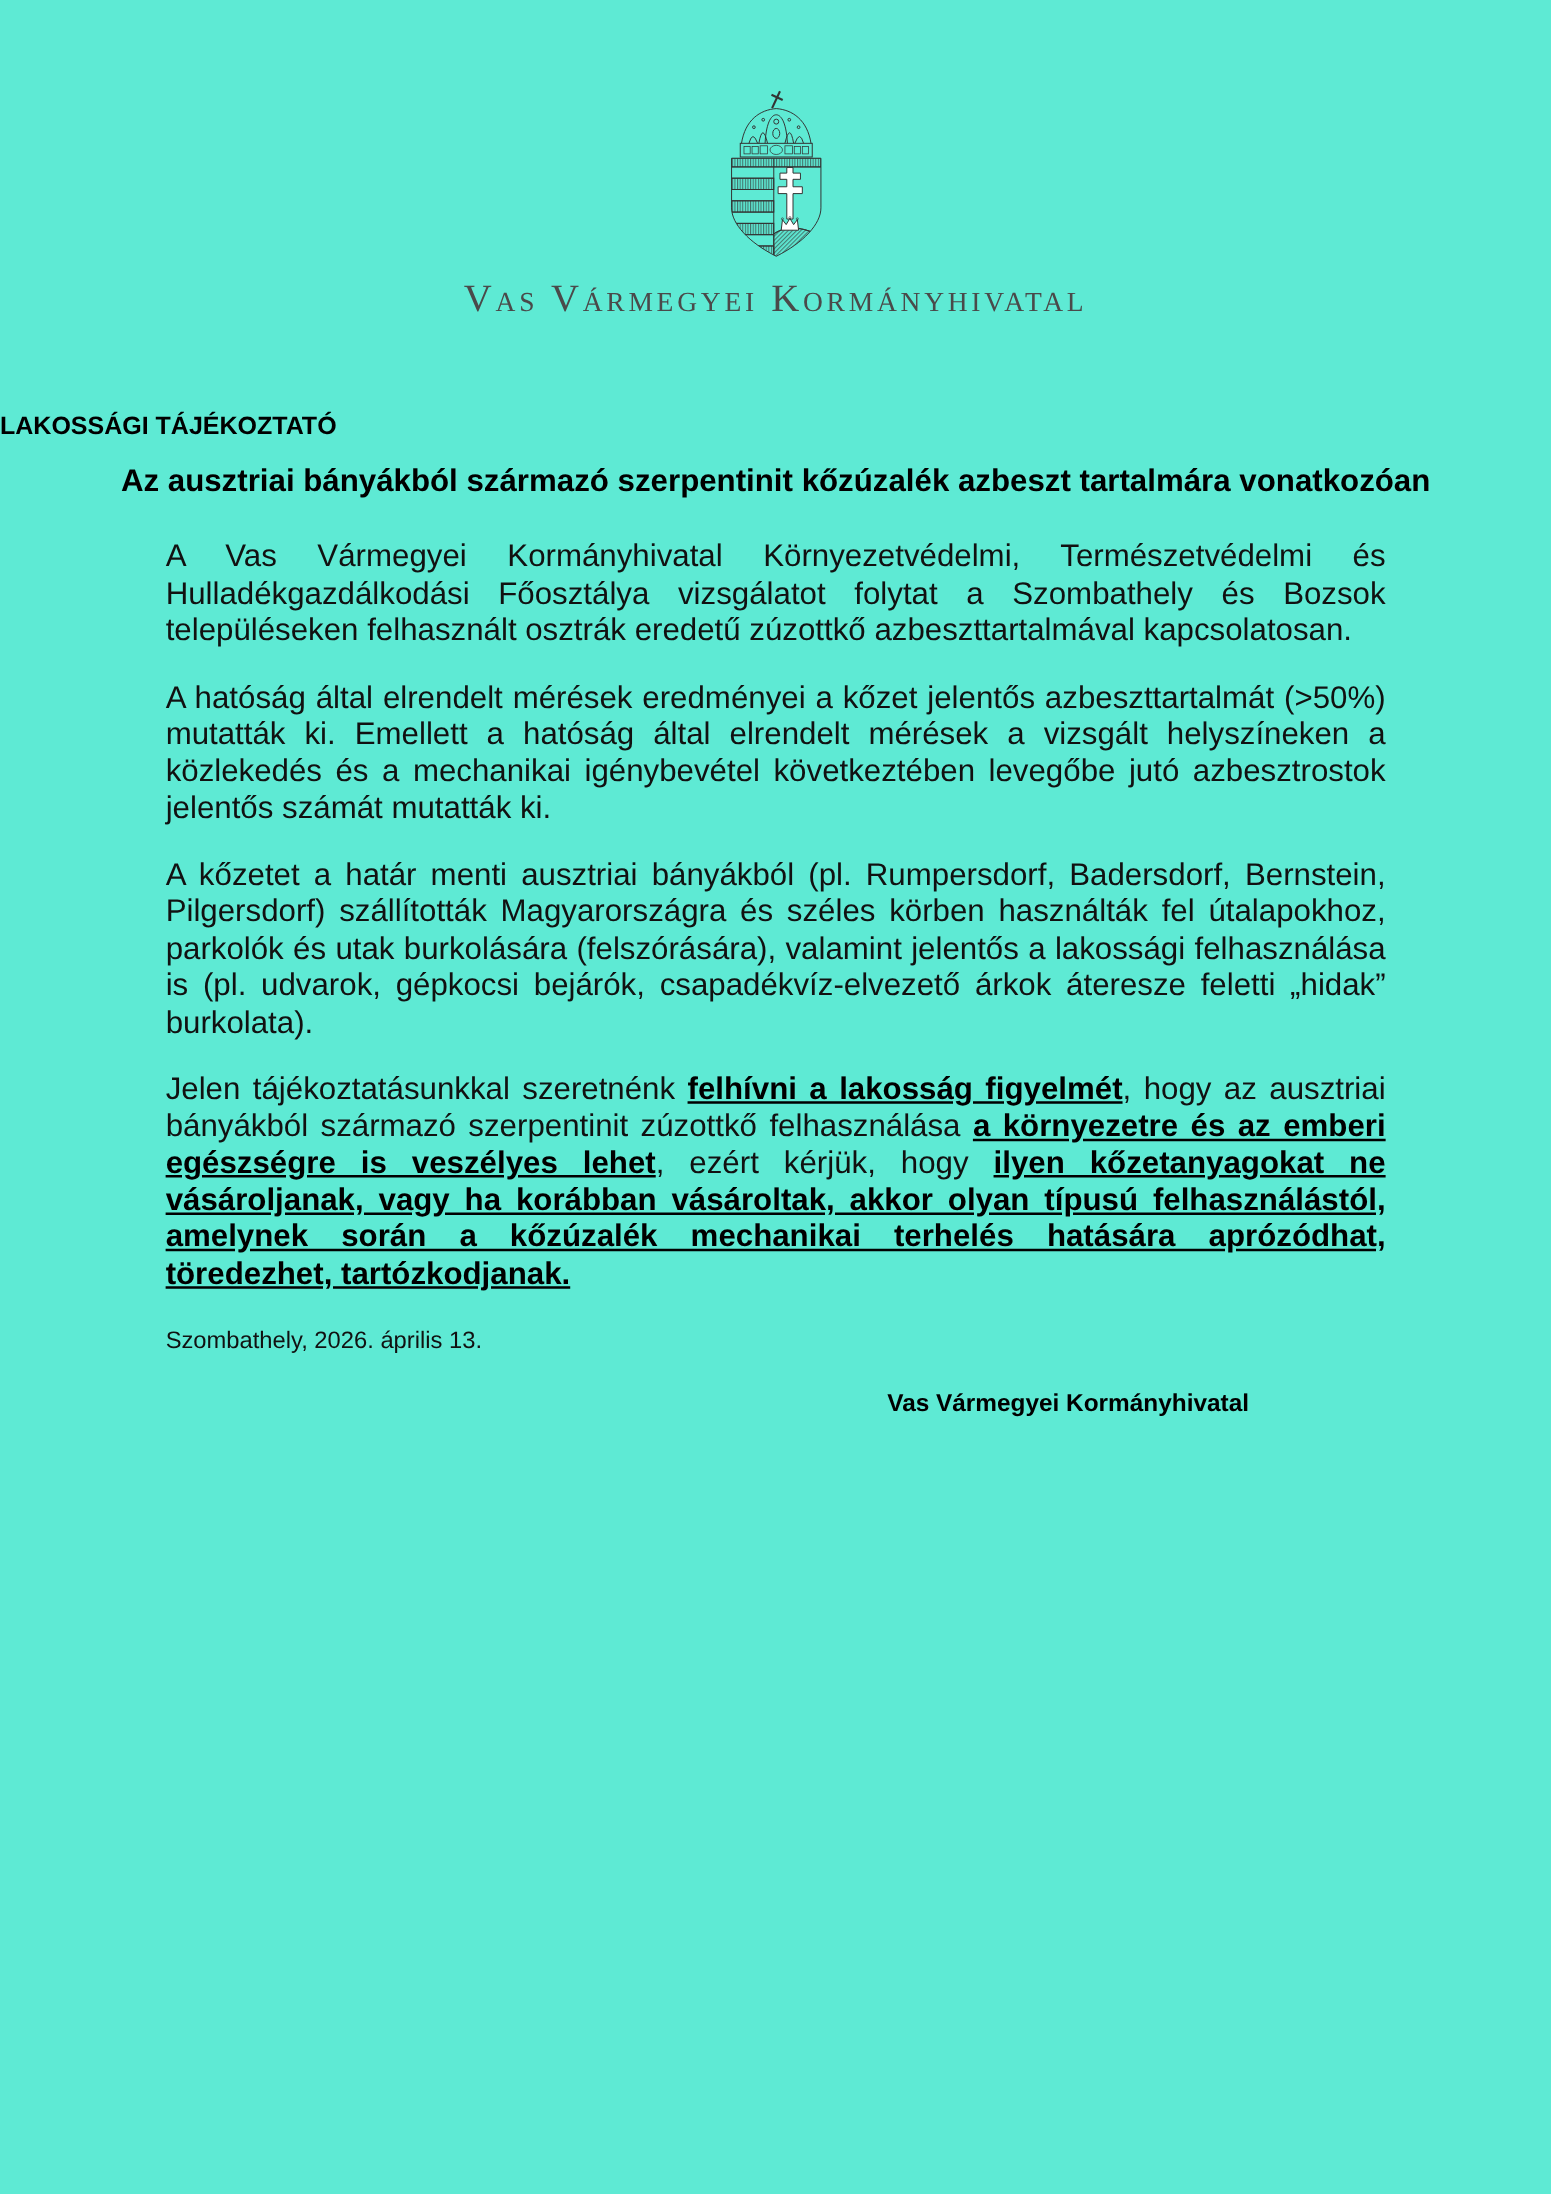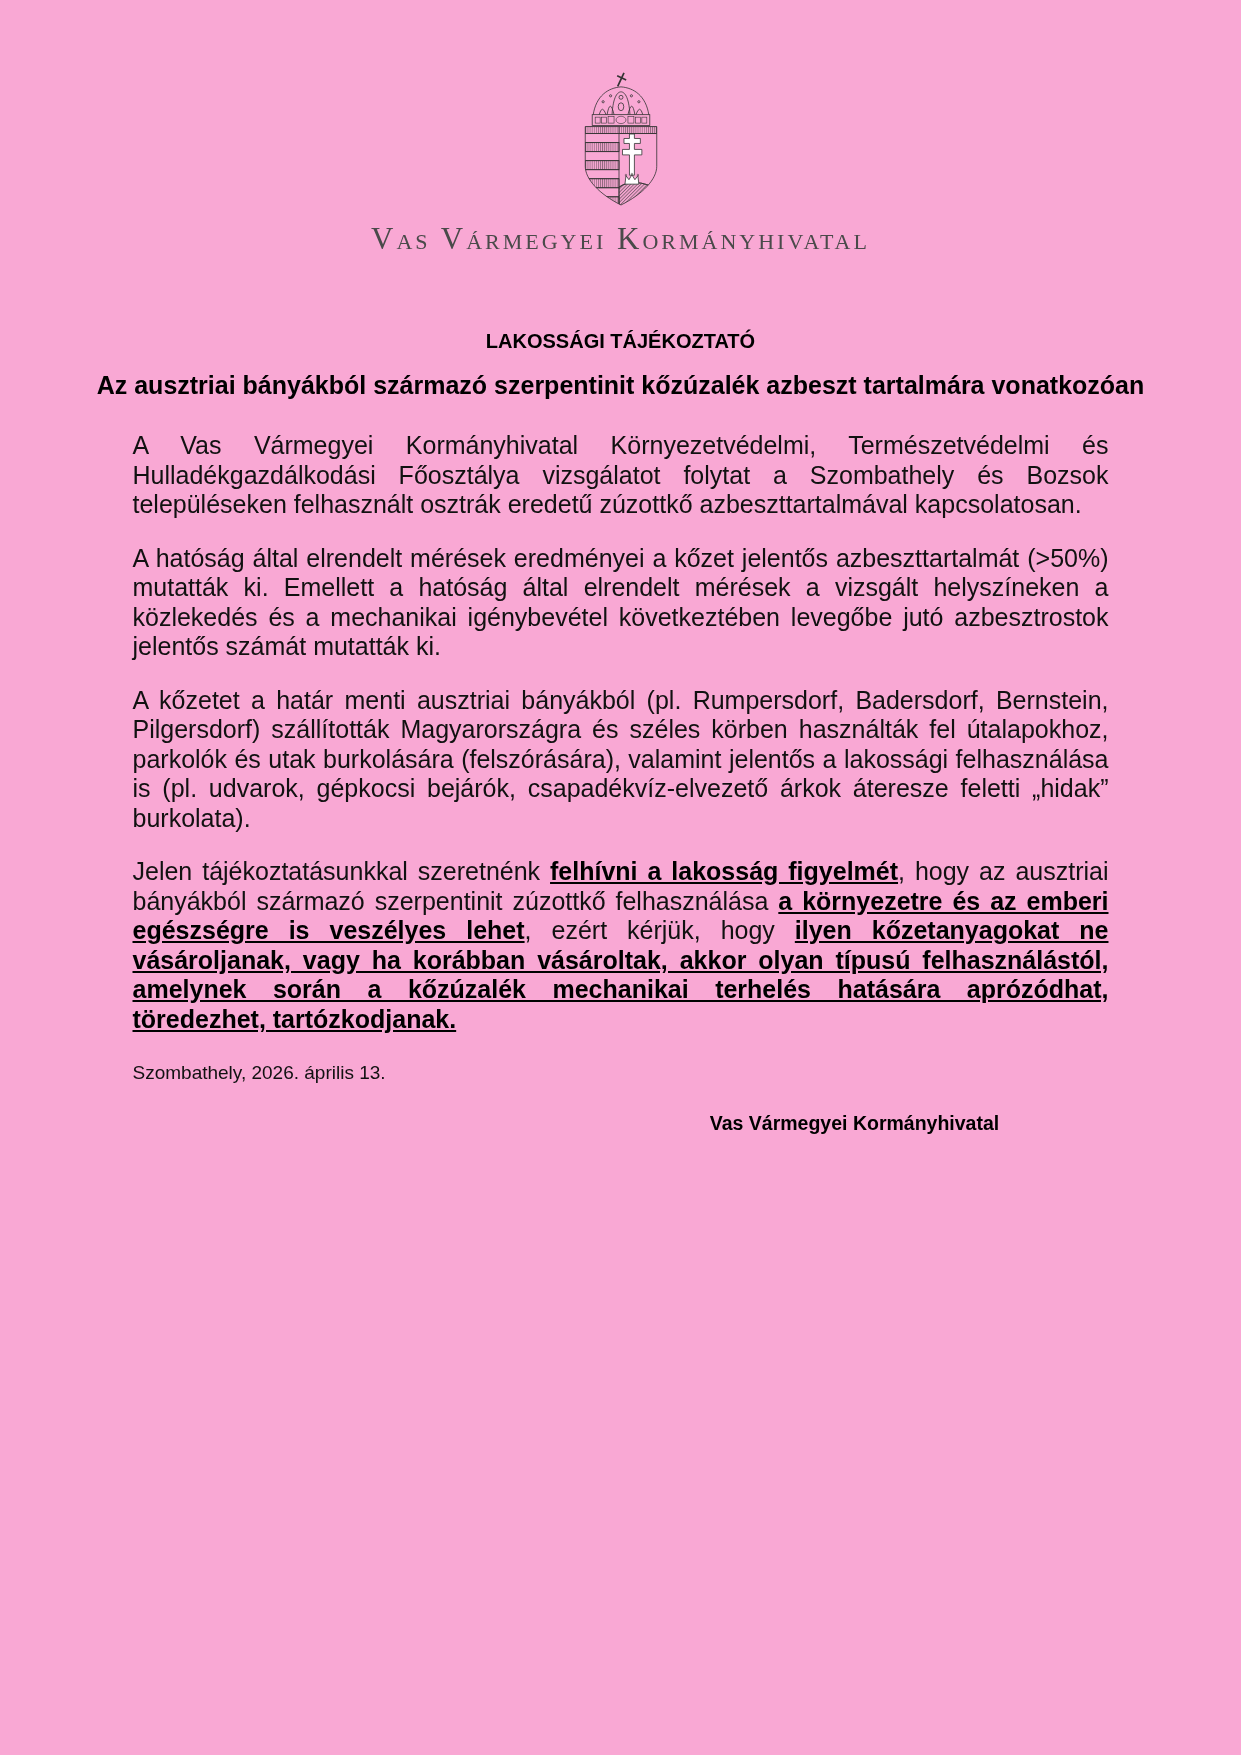--- a/index.html
+++ b/index.html
@@ -3,37 +3,37 @@
 <meta charset="utf-8">
 <style>
   html,body{margin:0;padding:0;}
   body{
     width:1241px;height:1755px;
     background:#ffffff;
     font-family:"Liberation Sans", sans-serif;
     color:#1a1a1a;
     overflow:hidden;
   }
-  .page{position:relative;width:1241px;height:1755px;background:#f9a8d4;}
+  .page{position:relative;width:1241px;height:1755px;background:#5eead4;}
   .crest-wrap{padding-top:68px;text-align:center;}
   .crest-wrap svg{display:block;margin:0 auto;}
   .org-name{
     margin-top:14px;
     text-align:center;
     font-family:"Liberation Serif", serif;
     font-variant:small-caps;
     font-size:31px;
     line-height:36px;
     letter-spacing:3px;
     color:#4a4a4a;
     font-weight:400;
   }
   .doc-title{
     margin-top:72px;
-    text-align:center;
+    text-align:left;
     font-weight:bold;
     font-size:20px;
     line-height:24px;
     color:#000;
   }
   .doc-subtitle{
     margin-top:21px;
     text-align:center;
     font-weight:bold;
     font-size:25px;

